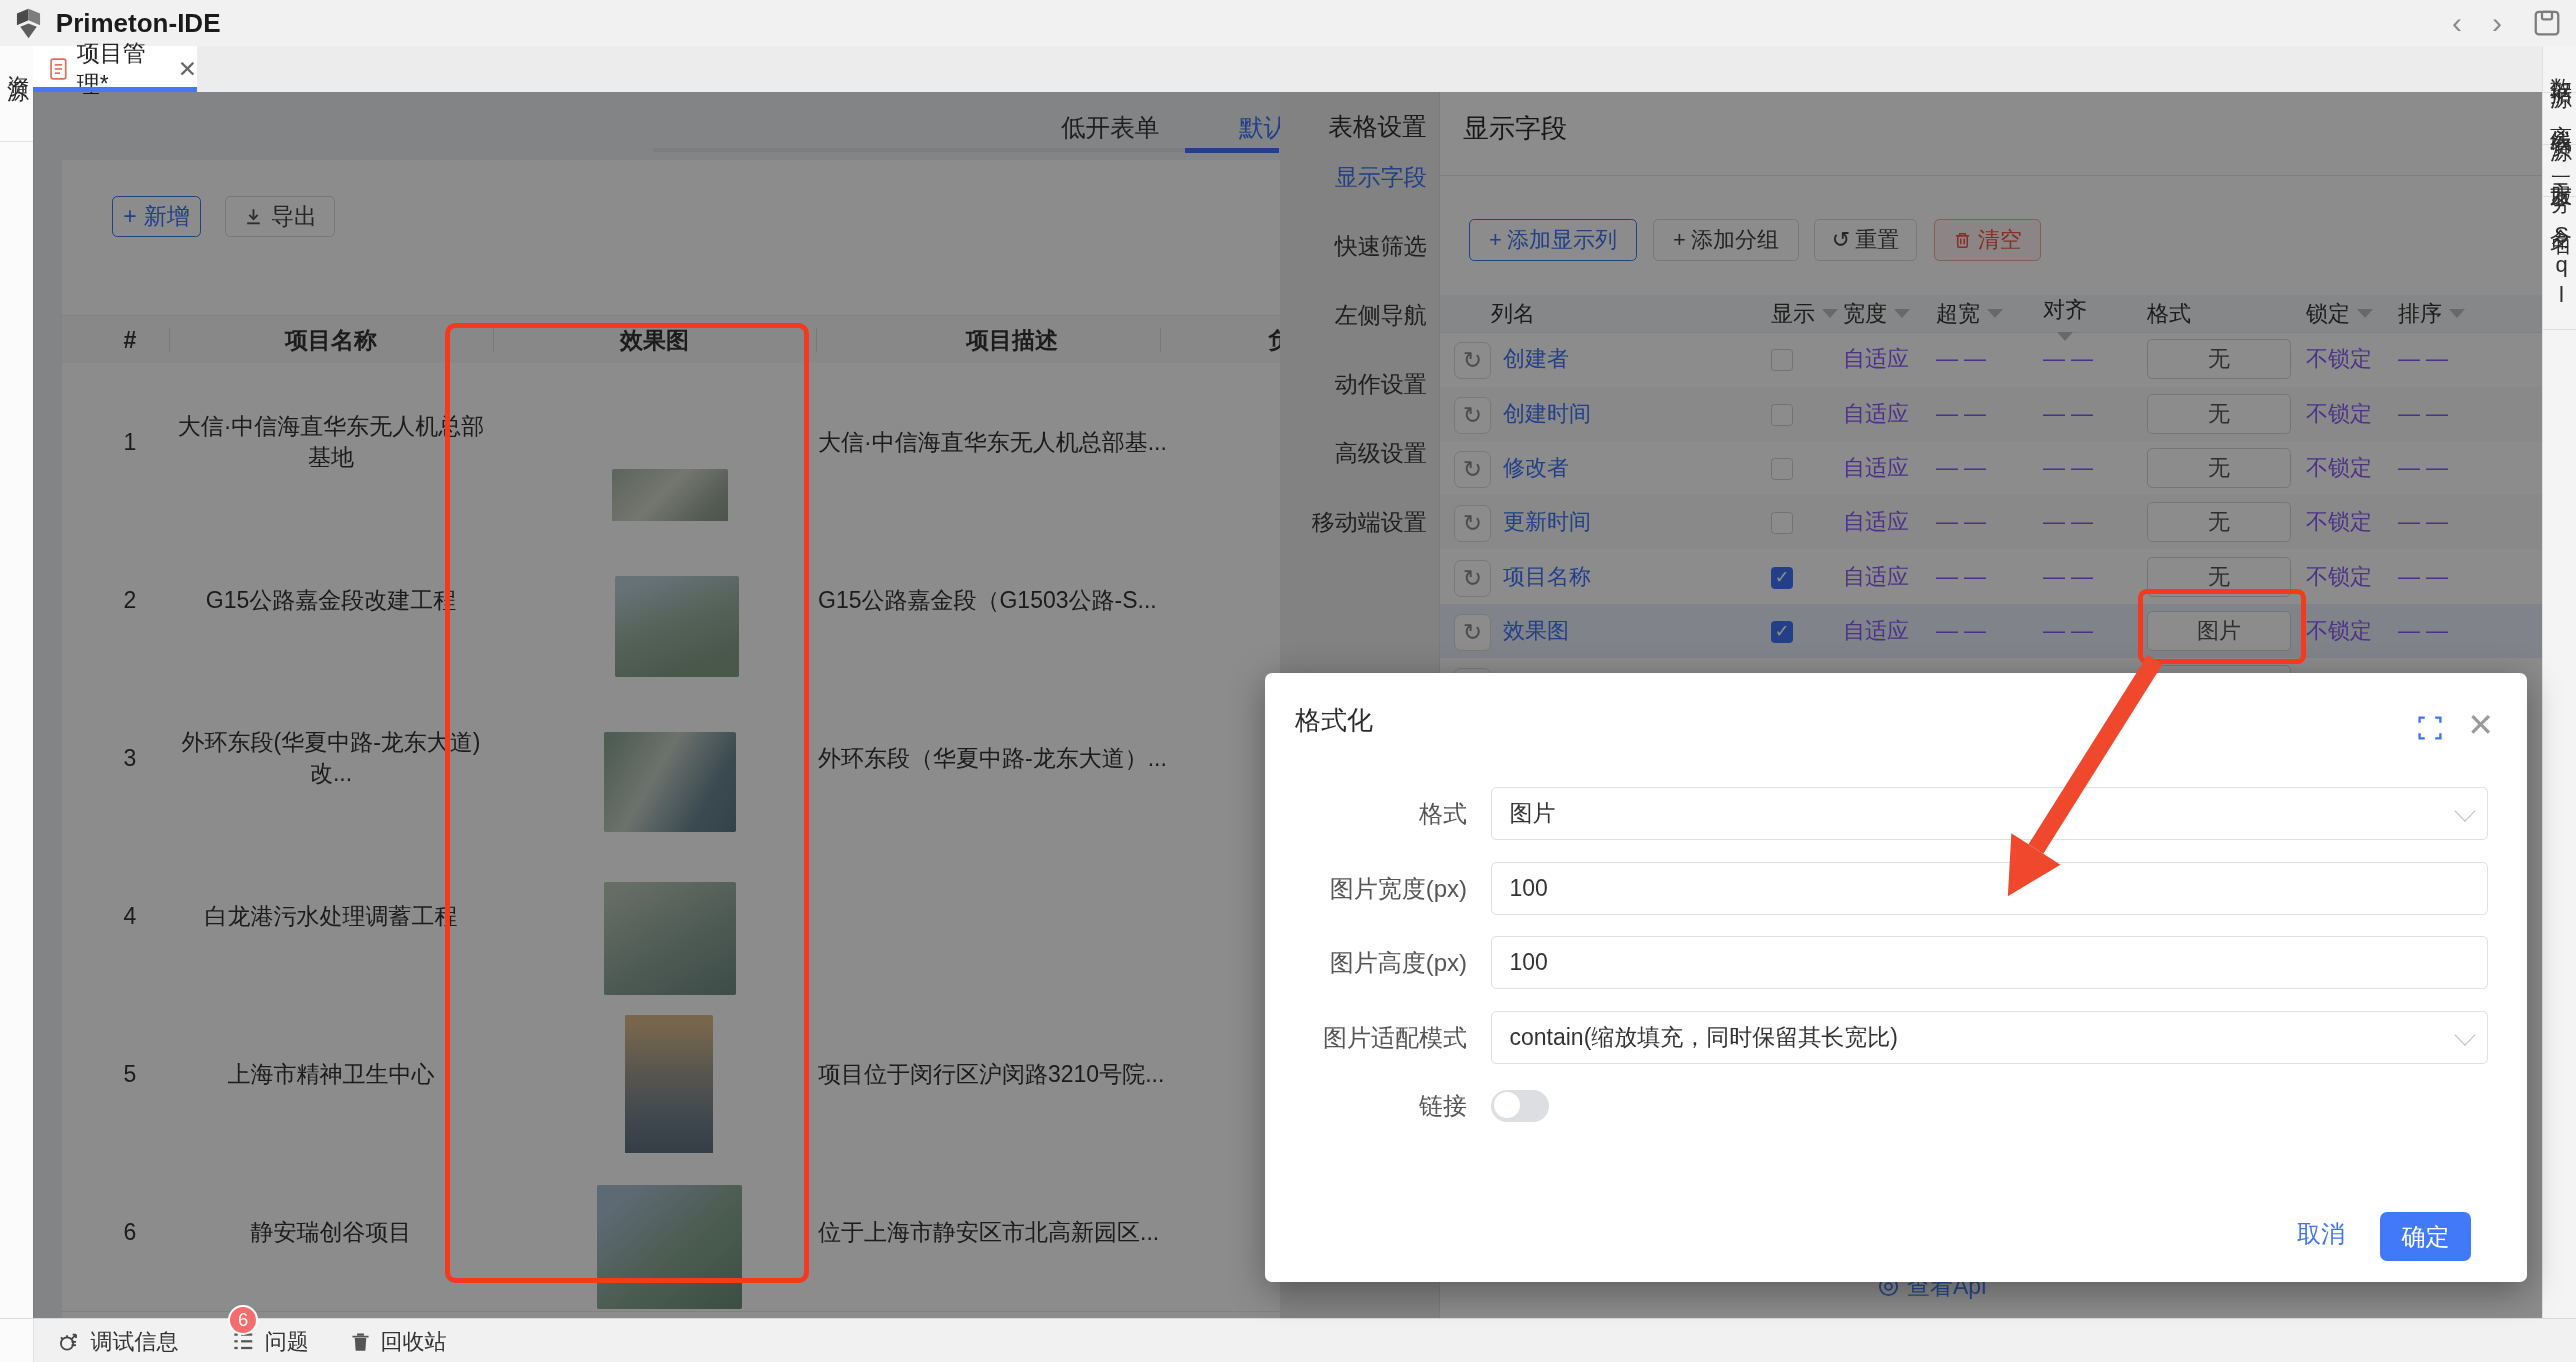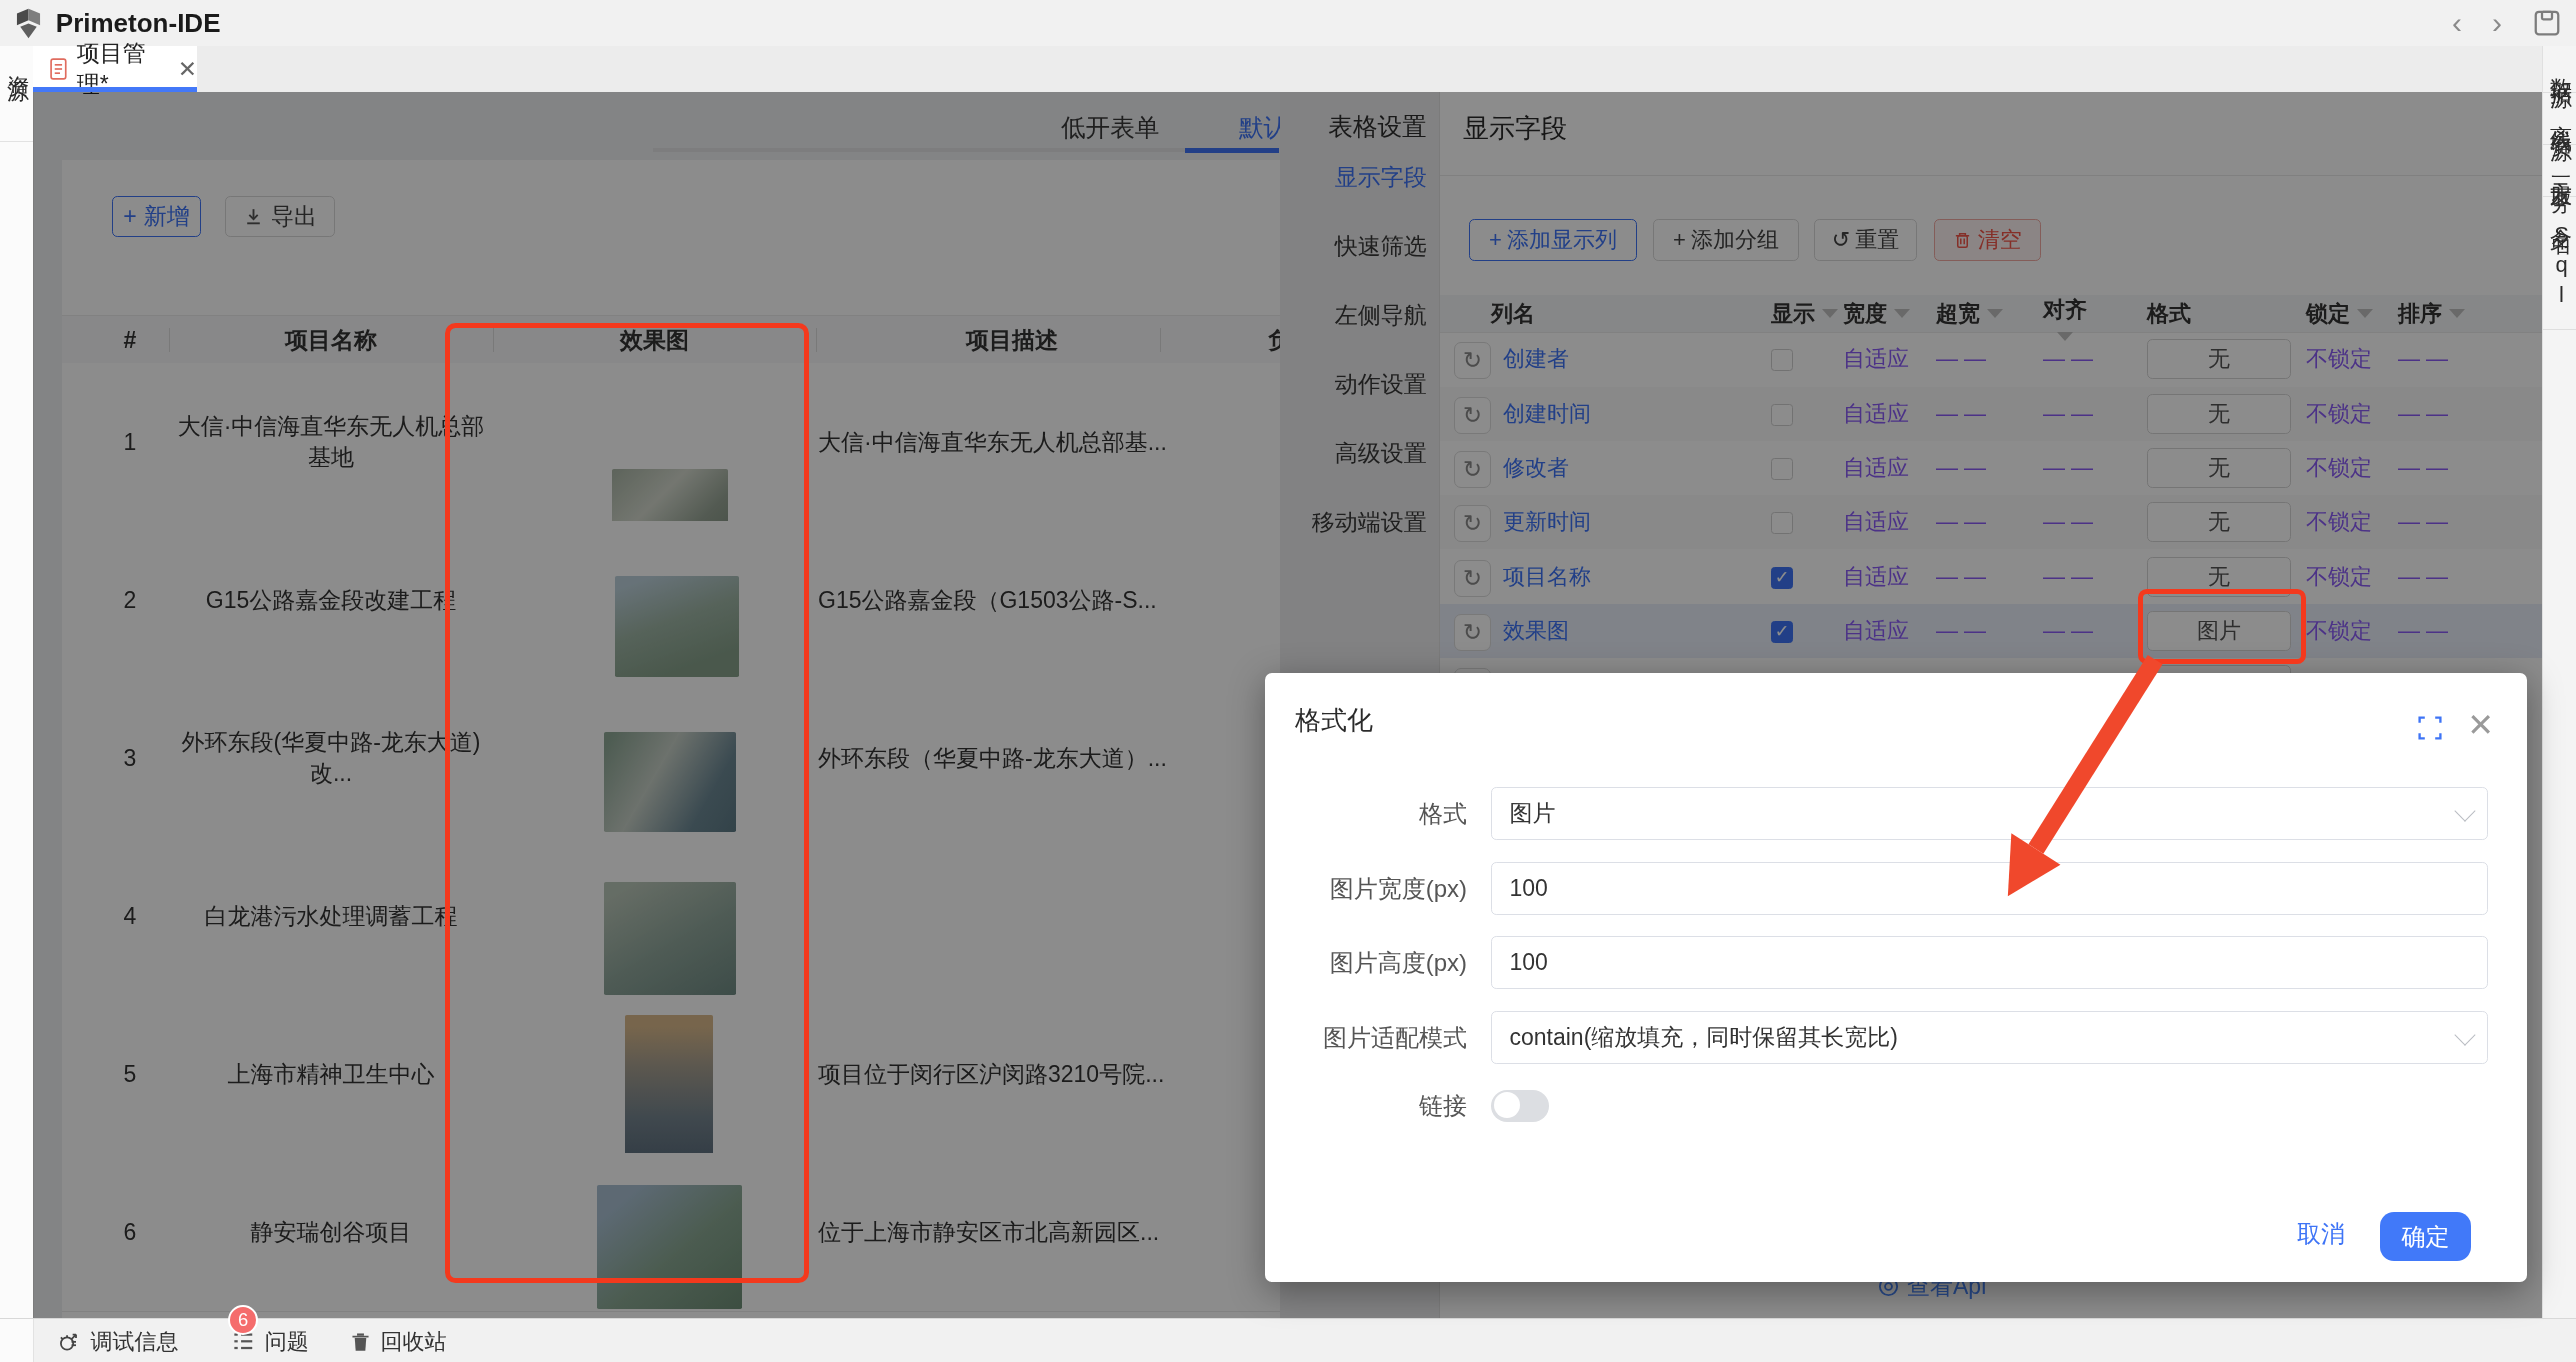--- a/index.html
+++ b/index.html
@@ -57,21 +57,21 @@
   .dm-title{font-size:24.6px;font-weight:500;color:#2f2f2f;text-align:right;padding:17.5px 12.3px 0 0;}
   .dm-item{font-size:23px;color:#3a3a3a;text-align:right;padding:19px 12.3px 19px 0;cursor:pointer;}
   .dm-item.active{color:#3E74F6;}
   .drawer-panel{position:absolute;left:1440px;top:92px;width:1103px;height:1226px;background:#ffffff;z-index:2;}
   .dp-title{position:absolute;left:23px;top:19px;font-size:26px;font-weight:500;color:#2b2b2b;}
   .dp-divider{position:absolute;left:0;top:83px;width:1103px;border-bottom:0.9px solid #e9e9e9;}
   .dp-btn{position:absolute;top:127px;height:42px;border:0.9px solid #d9d9d9;border-radius:5.3px;background:#fff;font-size:22px;color:#444;display:flex;align-items:center;justify-content:center;gap:5.3px;box-sizing:border-box;cursor:pointer;}
   .dp-btn.blue{border-color:#3E74F6;color:#3E74F6;}
   .dp-btn.danger{border-color:#f0a9a2;color:#f2564a;background:#fdf3f2;}
   .stable-head{position:absolute;left:0;top:203px;width:1103px;height:37px;background:#f5f6f7;border-bottom:0.9px solid #ececec;}
-  .sh-cell{position:absolute;top:0;height:37px;display:flex;align-items:center;font-size:22px;font-weight:700;color:#333;gap:7px;}
+  .sh-cell{position:absolute;top:0;height:37px;display:flex;align-items:center;font-size:22px;font-weight:400;color:#333;gap:7px;}
   .caret{width:0;height:0;border-left:8px solid transparent;border-right:8px solid transparent;border-top:9.6px solid #bfbfbf;}
   .s-row{position:absolute;left:0;width:1103px;height:54px;}
   .s-row.zebra{background:#fafafa;}
   .s-row.selected{background:#e9eff9;}
   .s-cell{position:absolute;top:0;height:54px;display:flex;align-items:center;font-size:22px;color:#8b5cf6;}
   .s-name{color:#3E74F6;}
   .refresh-box{position:absolute;left:14px;top:9.6px;width:35px;height:35px;border:0.9px solid #dcdcdc;border-radius:7px;display:flex;align-items:center;justify-content:center;color:#8b8b8b;font-size:23px;cursor:pointer;background:#fff;}
   .cbx{position:absolute;left:331px;top:16.7px;width:22px;height:22px;border:0.9px solid #cfcfcf;border-radius:3.5px;background:#fff;box-sizing:border-box;cursor:pointer;}
   .cbx.on{background:#3E74F6;border-color:#3E74F6;color:#fff;font-size:17.5px;display:flex;align-items:center;justify-content:center;}
   .fmt-btn{position:absolute;left:707px;top:7px;width:144px;height:40px;border:0.9px solid #d6d6d6;border-radius:5.3px;background:#fff;display:flex;align-items:center;justify-content:center;font-size:22px;color:#555;cursor:pointer;box-sizing:border-box;}
@@ -83,21 +83,21 @@
   .modal-title{position:absolute;left:30px;top:30px;font-size:26px;font-weight:500;color:#2b2b2b;}
   .modal-expand{position:absolute;right:84px;top:42px;cursor:pointer;}
   .modal-close{position:absolute;right:33px;top:33px;font-size:32px;color:#9a9a9a;cursor:pointer;}
   .m-row{position:absolute;left:0;width:1262px;height:53px;}
   .m-label{position:absolute;right:1060px;top:0;height:53px;display:flex;align-items:center;font-size:24px;color:#555;white-space:nowrap;}
   .m-ctrl{position:absolute;left:226px;top:0;width:997px;height:53px;border:0.9px solid #dcdfe6;border-radius:5.3px;background:#fff;box-sizing:border-box;display:flex;align-items:center;padding:0 17.5px;font-size:23px;color:#333;}
   .m-ctrl .chev{margin-left:auto;width:14px;height:14px;border-right:1.8px solid #b9bcc2;border-bottom:1.8px solid #b9bcc2;transform:rotate(45deg) translateY(-3.5px);}
   .switch{position:absolute;left:226px;top:10.5px;width:58px;height:32px;border-radius:16px;background:#dcdee2;cursor:pointer;}
   .switch .knob{position:absolute;left:2.6px;top:2.6px;width:26px;height:26px;border-radius:50%;background:#fff;}
   .m-cancel{position:absolute;right:182px;bottom:32px;font-size:24px;color:#3E74F6;cursor:pointer;}
-  .m-ok{position:absolute;right:56px;bottom:21px;width:91px;height:49px;background:#4179f9;border-radius:14px;color:#fff;font-size:24px;display:flex;align-items:center;justify-content:center;cursor:pointer;}
+  .m-ok{position:absolute;right:56px;bottom:21px;width:91px;height:49px;background:#4179f9;border-radius:7px;color:#fff;font-size:24px;display:flex;align-items:center;justify-content:center;cursor:pointer;}
   
   .red-rect{position:absolute;left:445px;top:323px;width:354px;height:950px;border:5.3px solid #f4391d;border-radius:10.5px;z-index:30;pointer-events:none;}
   .red-fmt-box{position:absolute;left:2138px;top:589px;width:168px;height:75px;border:5.3px solid #f4391d;border-radius:8.8px;z-index:30;pointer-events:none;box-sizing:border-box;}
   .arrow-svg{position:absolute;left:0;top:0;z-index:31;pointer-events:none;}
   
   .statusbar{position:absolute;left:0;top:1318px;width:2576px;height:45px;background:#f1f1f1;border-top:0.9px solid #d8d8d8;display:flex;align-items:center;z-index:6;font-size:22px;color:#333;}
   .sb-left{width:33px;height:45px;background:#fbfbfb;border-right:0.9px solid #e2e2e2;}
   .sb-item{display:flex;align-items:center;gap:8.8px;margin-left:23px;position:relative;cursor:pointer;}
   .badge{position:absolute;left:228px;top:-14px;min-width:30px;height:30px;border-radius:15px;background:#f56c6c;border:2.6px solid #fff;color:#fff;font-size:18.4px;display:flex;align-items:center;justify-content:center;box-sizing:border-box;z-index:7;}
   .icon-svg{display:inline-block;vertical-align:middle;}

